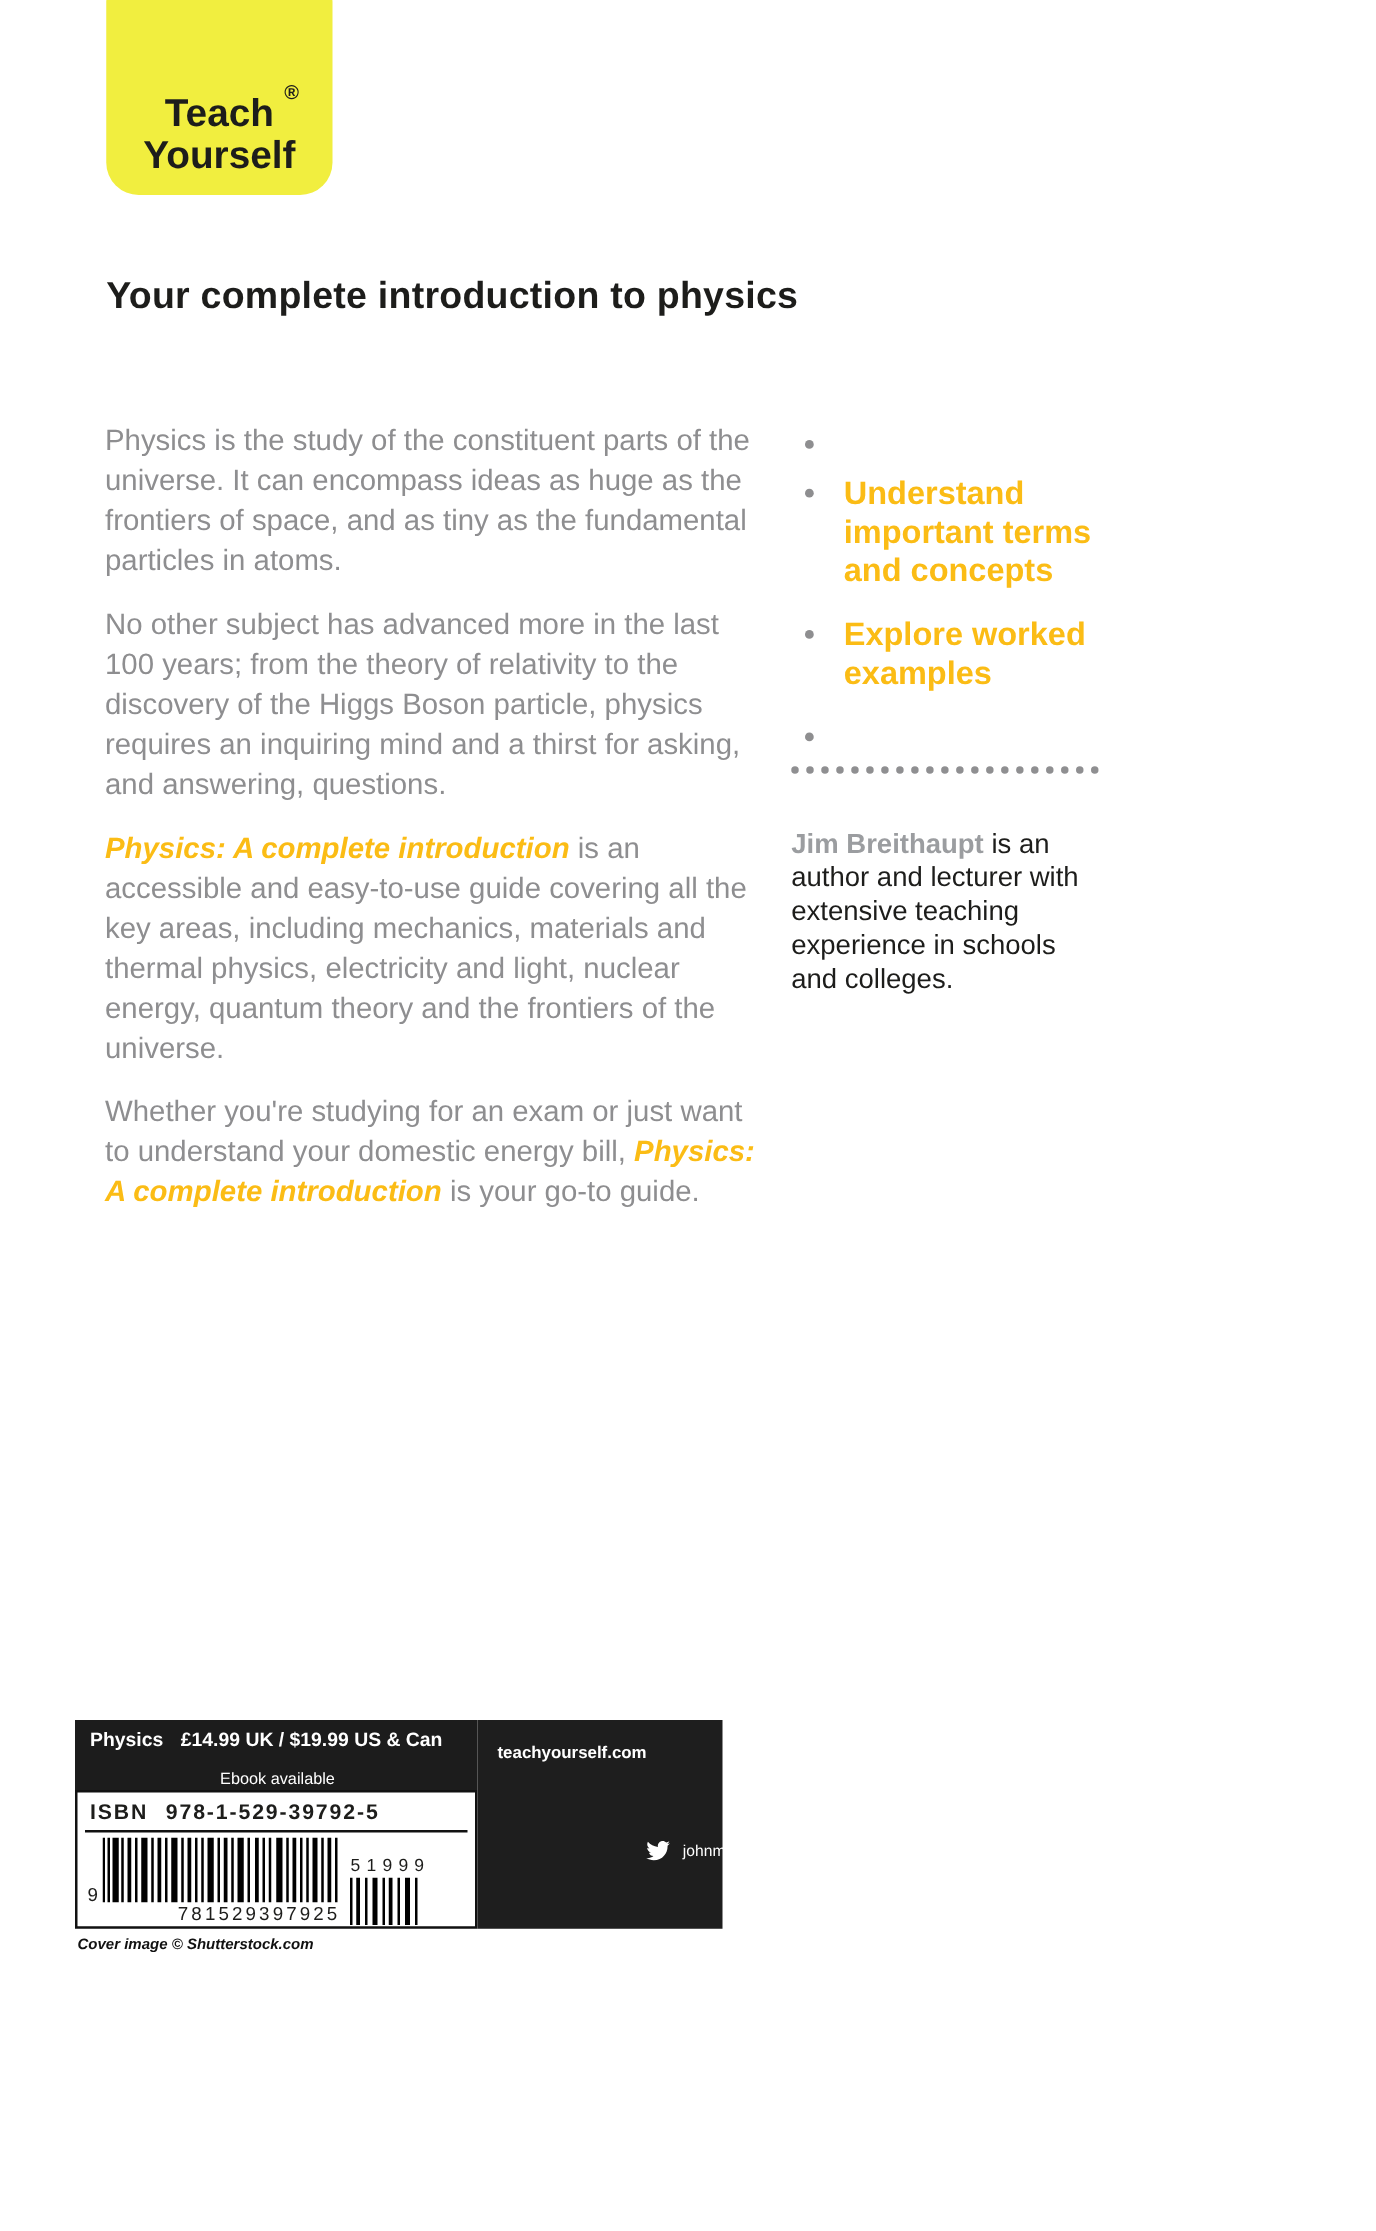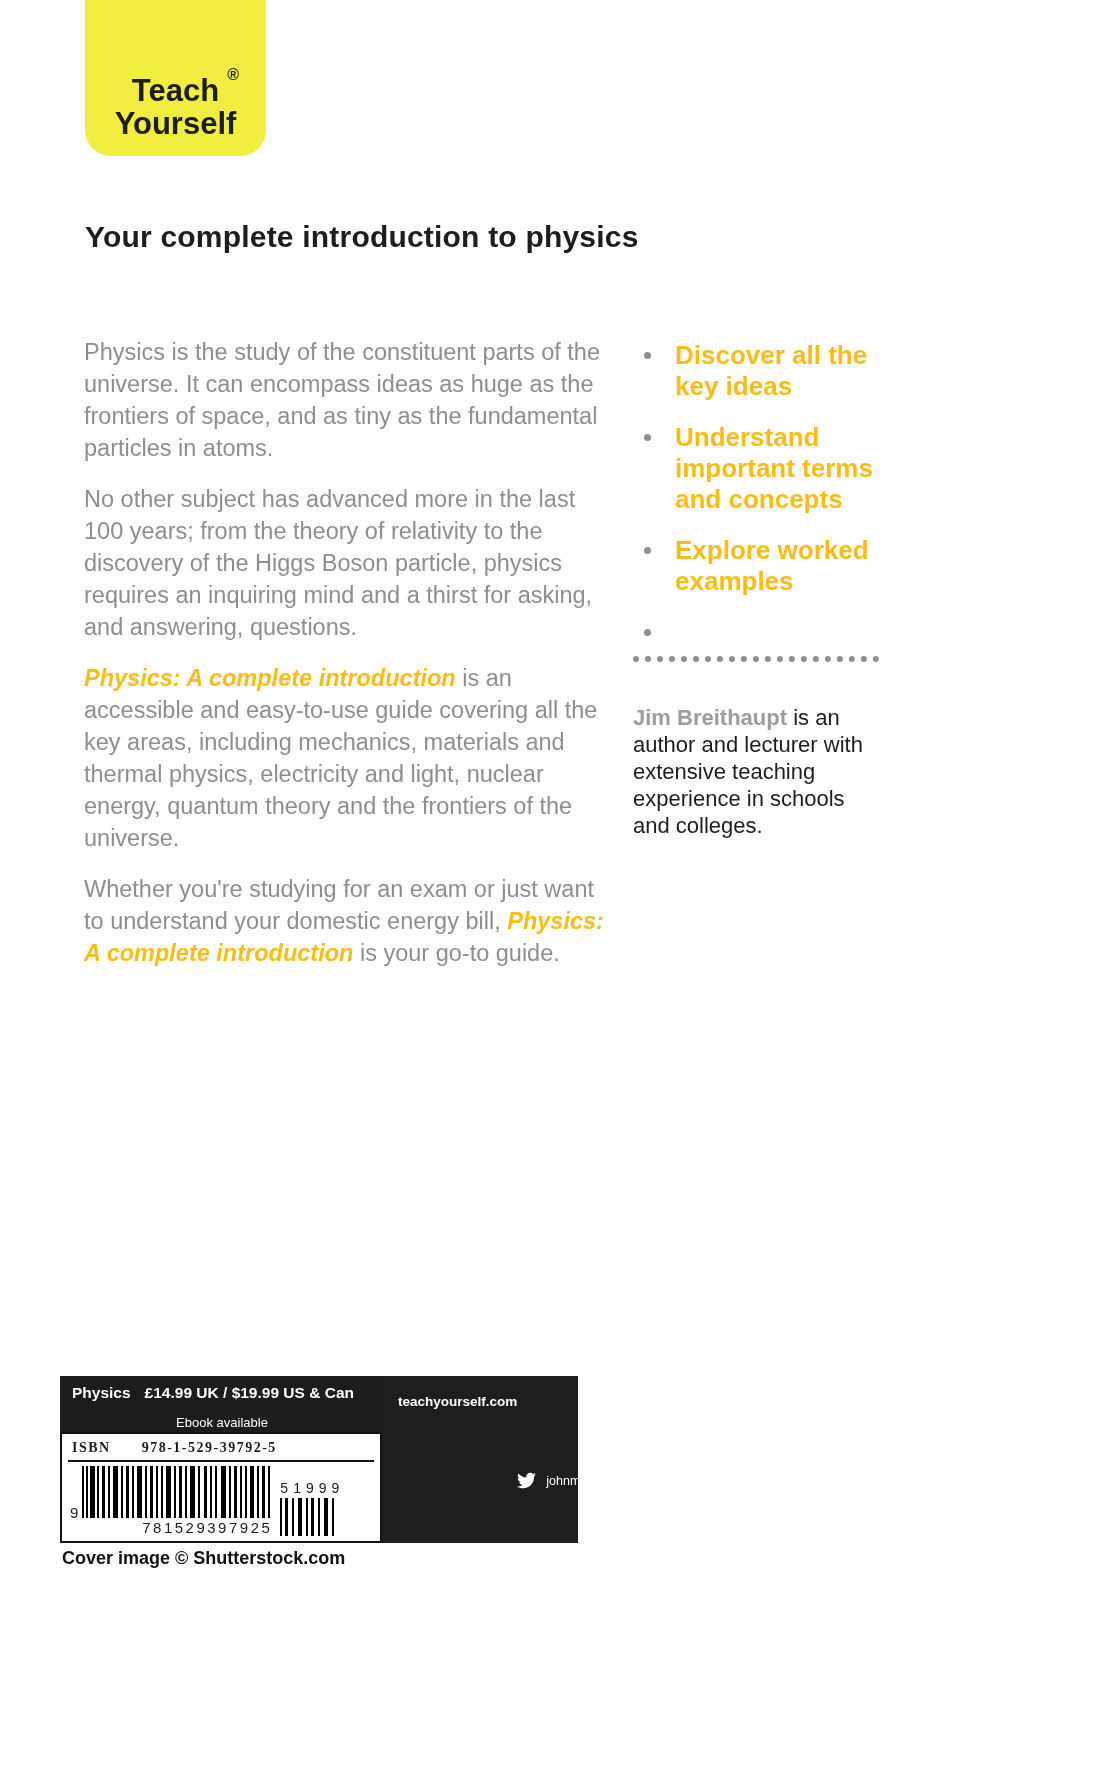--- a/index.html
+++ b/index.html
@@ -79,24 +79,24 @@
   .price-line { display: flex; gap: 14px; font-size: 15.5px; font-weight: bold; white-space: nowrap; }
   .ebook { text-align: center; font-size: 13px; margin-top: 13px; }
 
   .isbn-box {
     position: absolute; left: 60px; top: 1432px;
     width: 322px; height: 111px;
     background: #ffffff; border: 2px solid #111111;
     padding: 4px 6px 2px 6px;
   }
   .isbn-line {
-    font-size: 14px; font-weight: bold; letter-spacing: 1.5px;
+    font-size: 17px; font-weight: bold; letter-spacing: 1.5px;
     padding: 2px 2px 4px 4px;
     border-bottom: 2px solid #111111;
-    display: flex; gap: 31px; font-family: Liberation Serif, serif;
+    display: flex; gap: 14px;
   }
   .barcode-area { display: flex; align-items: flex-end; padding: 4px 0 0 2px; }
   .bc-left-digit { font-size: 15px; align-self: flex-end; margin: 0 4px 15px 0; }
   .bc-main { display: flex; flex-direction: column; }
   .bc-digits {
     display: flex; justify-content: flex-end;
     font-size: 15px; letter-spacing: 2.5px; margin-top: 1px;
   }
   .bc-addon { display: flex; flex-direction: column; margin-left: 8px; }
   .bc-addon-digits { font-size: 14px; letter-spacing: 5px; text-align: center; margin-bottom: 2px; }
@@ -115,21 +115,21 @@
   .social-row.fb { margin-top: 34px; }
   .tw-icon svg { width: 19px; height: 19px; fill: #ffffff; display: block; }
   .fb-icon {
     width: 16px; height: 20px; display: inline-flex; align-items: center; justify-content: center;
     font-family: "Liberation Serif", serif;
     font-weight: bold; font-size: 22px; color: #ffffff;
   }
 
   .footer-note {
     position: absolute; left: 62px; top: 1548px;
-    font-size: 18px; font-weight: bold; color: #111111;
+    font-size: 12px; font-weight: bold; color: #111111; font-style: italic;
   }
 </style>
 </head>
 <body>
 
 <div class="page">
 
   <div class="logo">
     <div class="logo-text">
       <span class="logo-line1"><span>Teach</span><span class="logo-reg">®</span></span><br>
@@ -143,21 +143,20 @@
     <p>Physics is the study of the constituent parts of the universe. It can encompass ideas as huge as the frontiers of space, and as tiny as the fundamental particles in atoms.</p>
     <p>No other subject has advanced more in the last 100 years; from the theory of relativity to the discovery of the Higgs Boson particle, physics requires an inquiring mind and a thirst for asking, and answering, questions.</p>
     <p><span class="book-title">Physics: A complete introduction</span><span> is an accessible and easy-to-use guide covering all the key areas, including mechanics, materials and thermal physics, electricity and light, nuclear energy, quantum theory and the frontiers of the universe.</span></p>
     <p><span>Whether you're studying for an exam or just want to understand your domestic energy bill, </span><span class="book-title">Physics: A complete introduction</span><span> is your go-to guide.</span></p>
   </div>
 
   <div class="right-col">
     <ul class="bullets">
       <li>
           <span class="dot"></span>
-          <span>Discover all the key ideas</span>
         </li>
       <li>
           <span class="dot"></span>
           <span>Understand important terms and concepts</span>
         </li>
       <li>
           <span class="dot"></span>
           <span>Explore worked examples</span>
         </li>
       <li>

